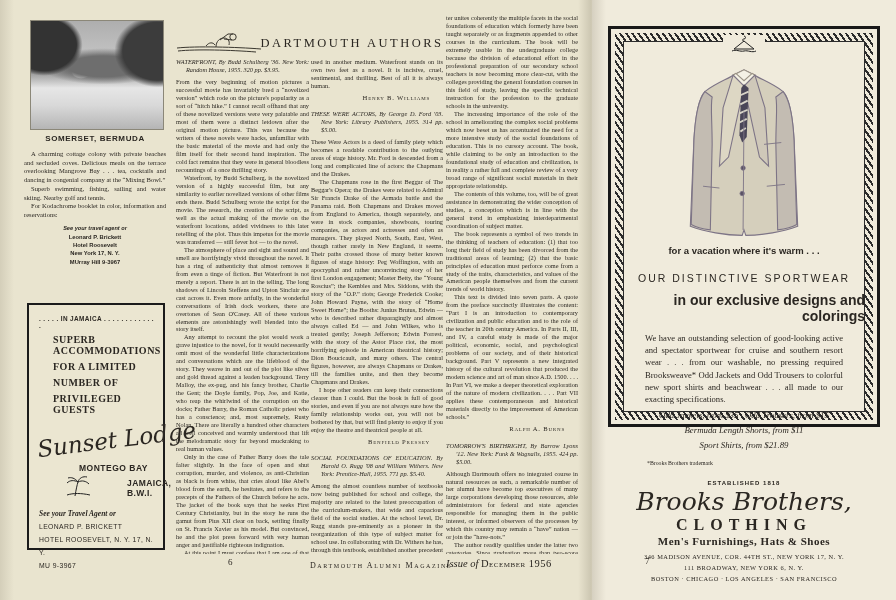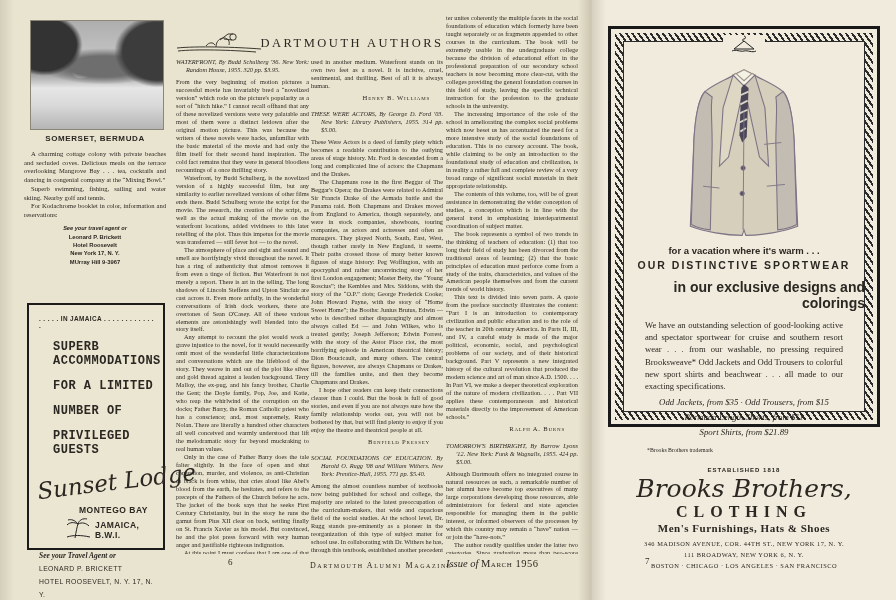--- a/index.html
+++ b/index.html
@@ -25,24 +25,24 @@
   .camb-title { margin-top:9px; text-align:center; font-style:italic; font-size:13px; letter-spacing:.5px; }
   .camb-sub { margin-top:4px; text-align:center; font-family:"Liberation Sans",sans-serif; font-weight:bold; font-size:8px; letter-spacing:.6px; }
   .camb-body { margin-top:7px; font-size:6.6px; line-height:1.32; text-align:justify; }
   .camb-body p { text-indent:7px; }
   .camb-agent { margin-top:5px; text-align:center; font-family:"Liberation Sans",sans-serif; font-weight:bold; font-style:italic; font-size:5.6px; }
   .camb-contact { text-align:center; font-family:"Liberation Sans",sans-serif; font-weight:bold; font-size:5.8px; line-height:1.45; margin-top:2px; }
 
   #sunset-ad { position:absolute; left:27px; top:303px; width:138px; height:247px;
     border:2px solid #1b1b1b; background:#ebe6d1; padding:10px 8px 0 10px; }
   .sunset-header { font-family:"Liberation Sans",sans-serif; font-weight:bold; font-size:6.4px; letter-spacing:.4px; }
-  .sunset-line { font-family:Liberation Mono, monospace; font-weight:bold; font-size:12px; letter-spacing:.5px; margin-top:11px; padding-left:14px; }
+  .sunset-line { font-family:Liberation Serif, serif; font-weight:bold; font-size:10px; letter-spacing:.5px; margin-top:5px; padding-left:14px; }
   .sunset-logo { font-family:"DejaVu Serif",serif; font-style:italic; font-size:23px; transform:rotate(-7deg); margin:14px 0 0 -2px; white-space:nowrap; }
   .sunset-loc1 { font-family:"Liberation Sans",sans-serif; font-weight:bold; font-size:8.5px; letter-spacing:.5px; margin:8px 0 0 40px; }
-  .sunset-loc2-row { display:flex; align-items:center; margin:2px 0 0 26px; }
+  .sunset-loc2-row { display:flex; align-items:center; margin:2px 0 0 26px;gap:32px; }
   .sunset-loc2 { font-family:"Liberation Sans",sans-serif; font-weight:bold; font-size:8.5px; letter-spacing:.4px; margin-left:4px; }
   .sunset-agent { font-style:italic; font-weight:bold; font-size:7.5px; margin-top:8px; }
   .sunset-contact { font-family:"Liberation Sans",sans-serif; font-size:6.8px; letter-spacing:.4px; line-height:1.9; margin-top:3px; }
 
   
   #headpiece { position:absolute; left:176px; top:26px; }
   #article-title { position:absolute; left:258px; top:36px; width:188px; text-align:center;
     font-size:12.5px; letter-spacing:2.5px; }
   .col { position:absolute; font-size:6.3px; line-height:1.27; text-align:justify; overflow:hidden; }
   #col1 { left:176px; top:58px; width:133px; height:496px; }
@@ -66,21 +66,21 @@
 
   
   #brooks-ad { position:absolute; left:608px; top:26px; width:272px; height:401px;
     border:3px solid #191919; background:#f0ebdc; padding:4px; }
   #brooks-ornate { width:100%; height:100%; border:8px solid transparent;
     border-image:repeating-linear-gradient(55deg, #2c2c2c 0 2px, rgba(0,0,0,0) 2px 5px) 8;
     box-shadow:inset 0 0 0 1px #2c2c2c; position:relative; }
   #hanger-ornament { position:absolute; left:50%; top:-6px; transform:translateX(-50%); background:#f0ebdc; padding:0 6px; }
   #jacket-illo { display:block; margin:16px auto 0 auto; }
   .bb-head1 { text-align:center; font-family:"Liberation Sans",sans-serif; font-weight:bold; font-size:9.5px; margin-top:6px; }
-  .bb-head2 { text-align:center; font-family:"Liberation Sans",sans-serif; font-weight:bold; font-size:10.5px; letter-spacing:2px; margin-top:3px; }
+  .bb-head2 { text-align:center; font-family:"Liberation Sans",sans-serif; font-weight:normal; font-size:10.5px; letter-spacing:2px; margin-top:16px; }
   .bb-head3 { text-align:right; font-family:"Liberation Sans",sans-serif; font-weight:bold; font-size:14px; margin-top:8px; }
   .bb-body { margin:8px 22px 0 22px; font-size:8.6px; line-height:1.42; text-align:justify; }
   .bb-price { text-align:center; font-style:italic; font-size:8.8px; margin-top:5px; }
   .bb-price:first-of-type { margin-top:9px; }
   .bb-footnote { margin:10px 0 0 24px; font-size:5.8px; }
   .bb-established { text-align:center; font-family:"Liberation Sans",sans-serif; font-weight:bold; font-size:6px; letter-spacing:1px; margin-top:14px; }
   .bb-script { text-align:center; font-family:"DejaVu Serif",serif; font-style:italic; font-size:25px; margin-top:1px; white-space:nowrap; }
   .bb-clothing { text-align:center; font-weight:bold; font-size:16px; letter-spacing:6px; margin-top:0; }
   .bb-sub { text-align:center; font-weight:bold; font-size:11px; letter-spacing:.5px; margin-top:1px; }
   .bb-addr { text-align:center; font-size:6.4px; letter-spacing:.5px; line-height:1.7; }
@@ -188,21 +188,21 @@
     <div class="byline">Ralph A. Burns</div>
     <div class="rev-heading rev-gap">TOMORROW'S BIRTHRIGHT, By Barrow Lyons '12. New York: Funk &amp; Wagnalls, 1955. 424 pp. $5.00.</div>
     <p class="noindent">Although Dartmouth offers no integrated course in natural resources as such, a remarkable number of her alumni have become top executives of many large corporations developing those resources, able administrators for federal and state agencies responsible for managing them in the public interest, or informed observers of the processes by which this country may remain a “have” nation — or join the “have-nots.”</p>
     <p>The author readily qualifies under the latter two categories. Since graduation more than two-score years ago his career has been about equally divided between serving with federal agencies as the Bureau of Reclama-</p>
   </div>
 
   <div id="folio-left" class="folio">6</div>
   <div id="mag-name">Dartmouth Alumni Magazine</div>
   <div id="issue-line">
     <span class="issue-prefix">Issue of</span>
-    <span class="issue-date">March 1956</span>
+    <span class="issue-date">December 1956</span>
   </div>
   <div id="folio-right" class="folio">7</div>
 
   <div id="brooks-ad">
     <div id="brooks-ornate">
       <div id="hanger-ornament">
         <svg width="30" height="20" viewBox="0 0 30 20">
           <g fill="none" stroke="#222" stroke-width="1">
             <path d="M15 1 C17 1 17 4 15 4 C13 4 13 6 15 6"></path>
             <path d="M15 6 L5 14 L25 14 Z"></path>

